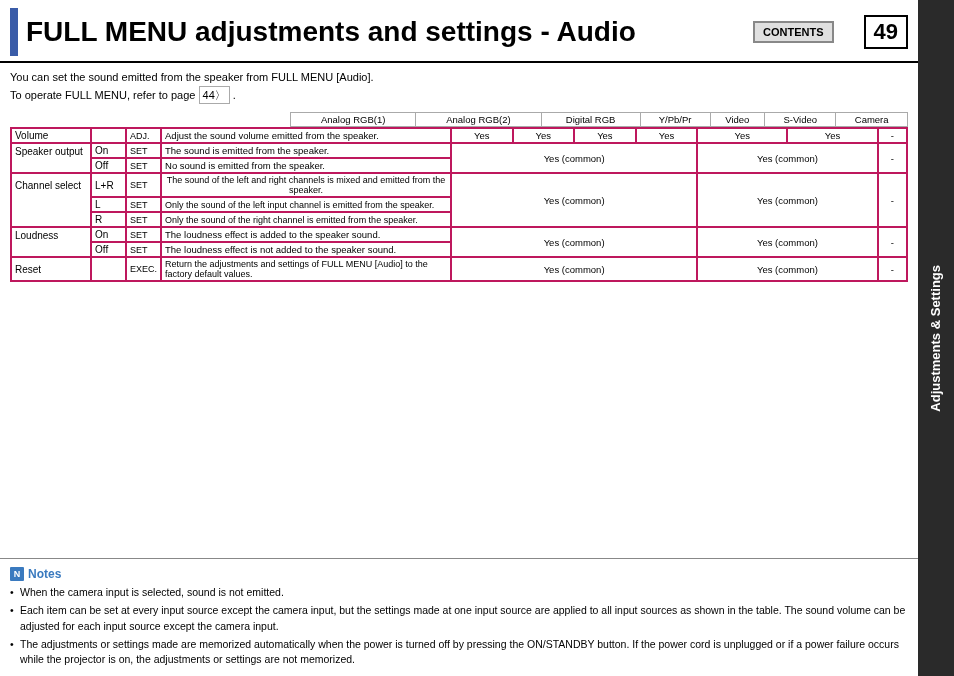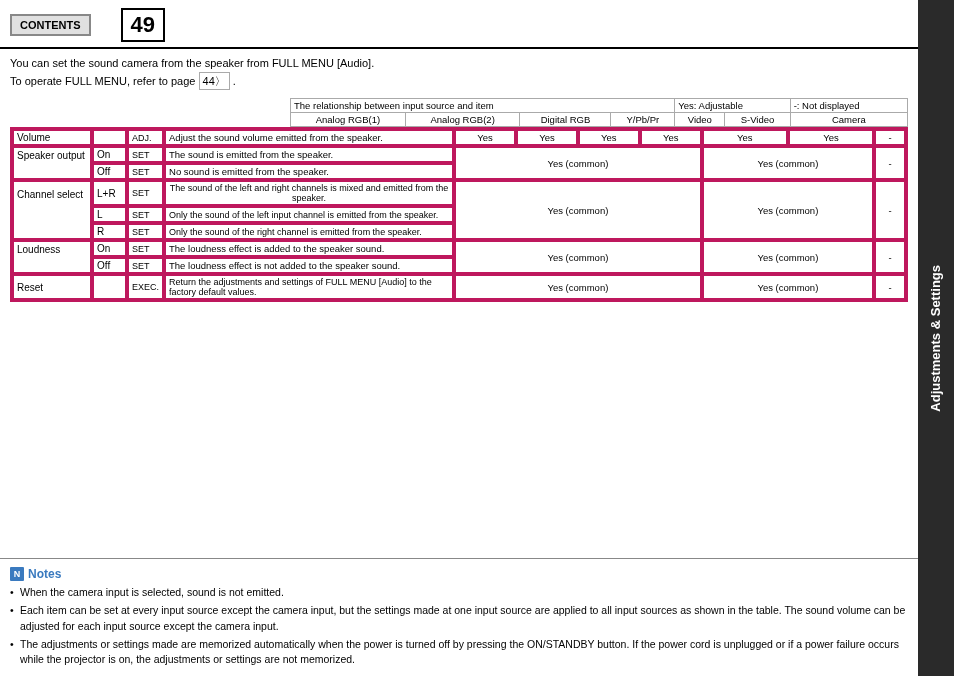--- a/index.html
+++ b/index.html
@@ -127,21 +127,21 @@
     }
 
     
     .settings-table {
       width: 100%;
       border-collapse: collapse;
       font-size: 10px;
       margin-top: 0;
     }
     .settings-table td {
-      border: 4px solid #be185d;
+      border: 2px solid #be185d;
       padding: 1px 3px;
       vertical-align: middle;
     }
     .settings-table .item-name {
       width: 80px;
       font-weight: normal;
     }
     .settings-table .sub-item {
       width: 35px;
     }
@@ -210,47 +210,46 @@
 </head>
 <body>
 
 <div class="right-sidebar">
   <span class="sidebar-text">Adjustments &amp; Settings</span>
 </div>
 
 <div class="main-content">
 
   <div class="header">
+    <div class="header-left">
+      <div class="header-accent"></div>
+      <h1 class="header-title">FULL MENU adjustments and settings - Audio</h1>
+    </div>
     <div class="header-right">
       <button class="contents-btn">CONTENTS</button>
       <div class="page-number">49</div>
     </div>
   </div>
 
   <div class="intro-section">
-    <div>You can set the sound camera from the speaker from FULL MENU [Audio].</div>
+    <div>You can set the sound emitted from the speaker from FULL MENU [Audio].</div>
     <div>
       <span>To operate FULL MENU, refer to page</span>
       <span class="page-ref">
         <span>44</span>
           <span>〉</span>
       </span>
       .
     </div>
   </div>
 
   <div class="table-section">
 
     <table class="compat-header">
       <tbody>
-          <tr class="top-row">
-        <td colspan="4" style="text-align:left; border-right:1px solid #aaa;">The relationship between input source and item</td>
-        <td colspan="2" style="text-align:left; border-right:1px solid #aaa;">Yes: Adjustable</td>
-        <td style="text-align:left;">-: Not displayed</td>
-      </tr>
       <tr>
         <td>Analog RGB(1)</td>
         <td>Analog RGB(2)</td>
         <td>Digital RGB</td>
         <td>Y/Pb/Pr</td>
         <td>Video</td>
         <td>S-Video</td>
         <td>Camera</td>
       </tr>
     </tbody>

